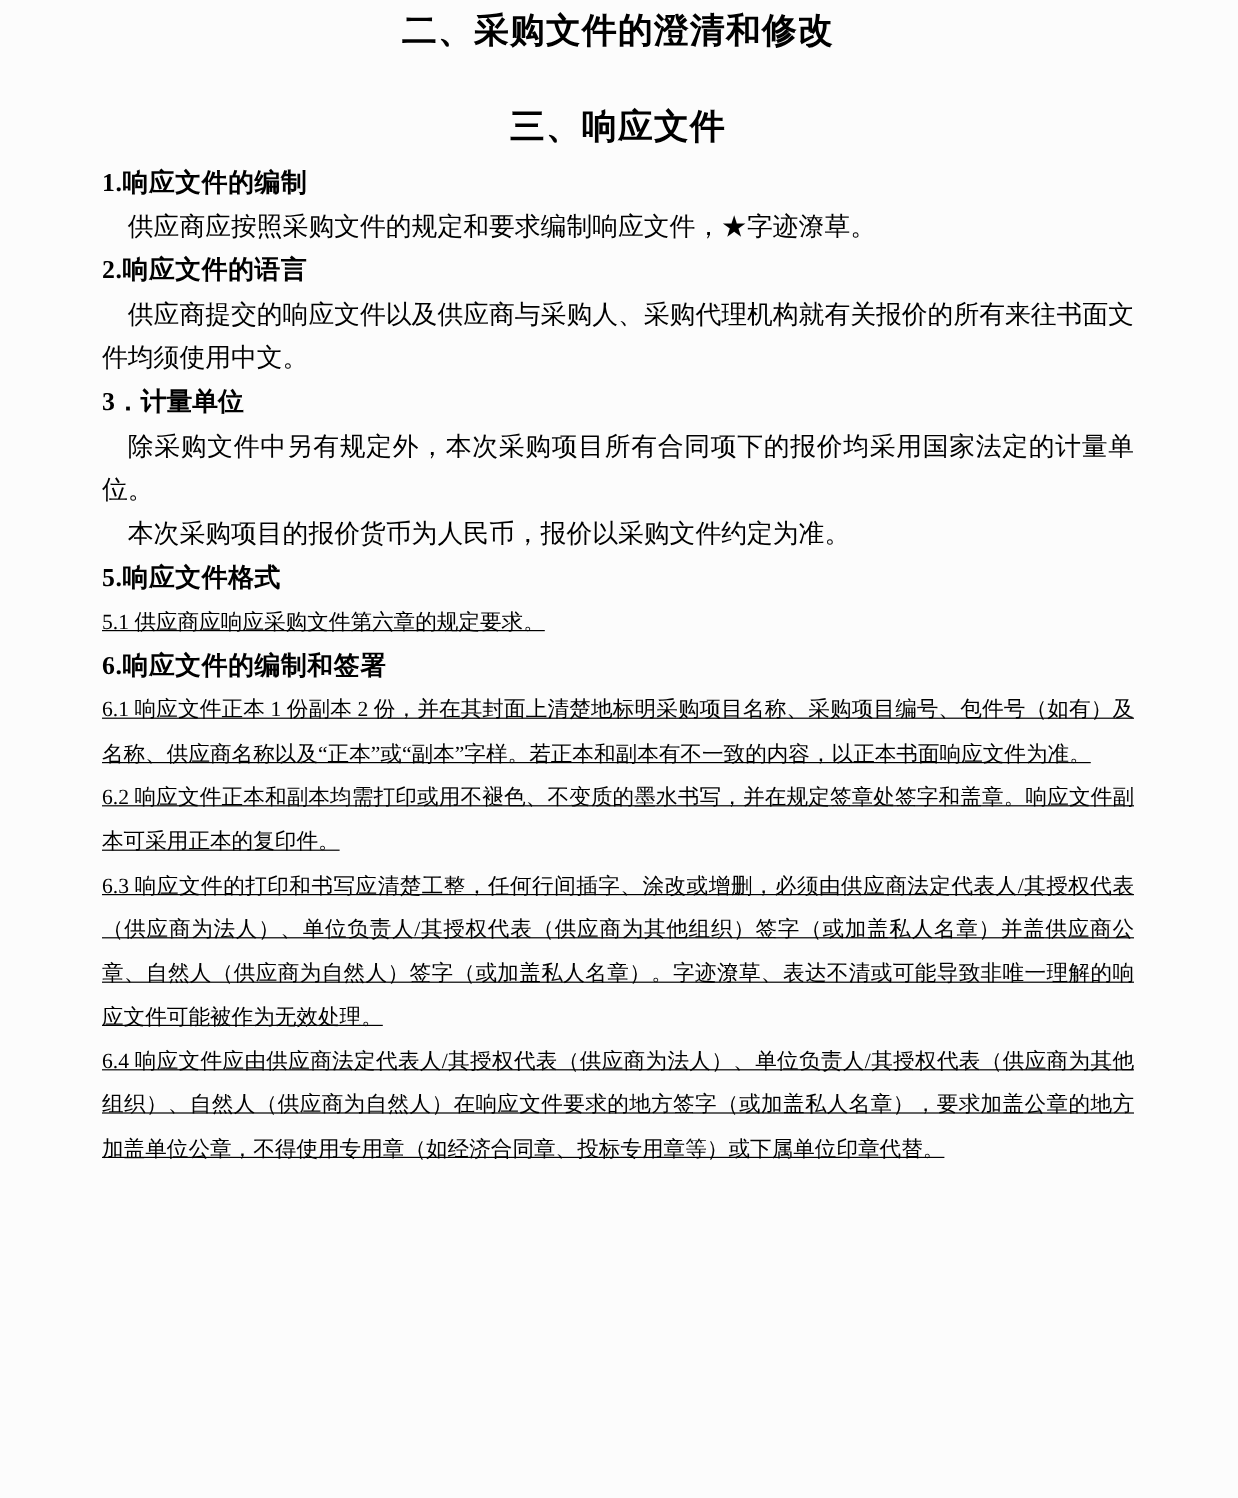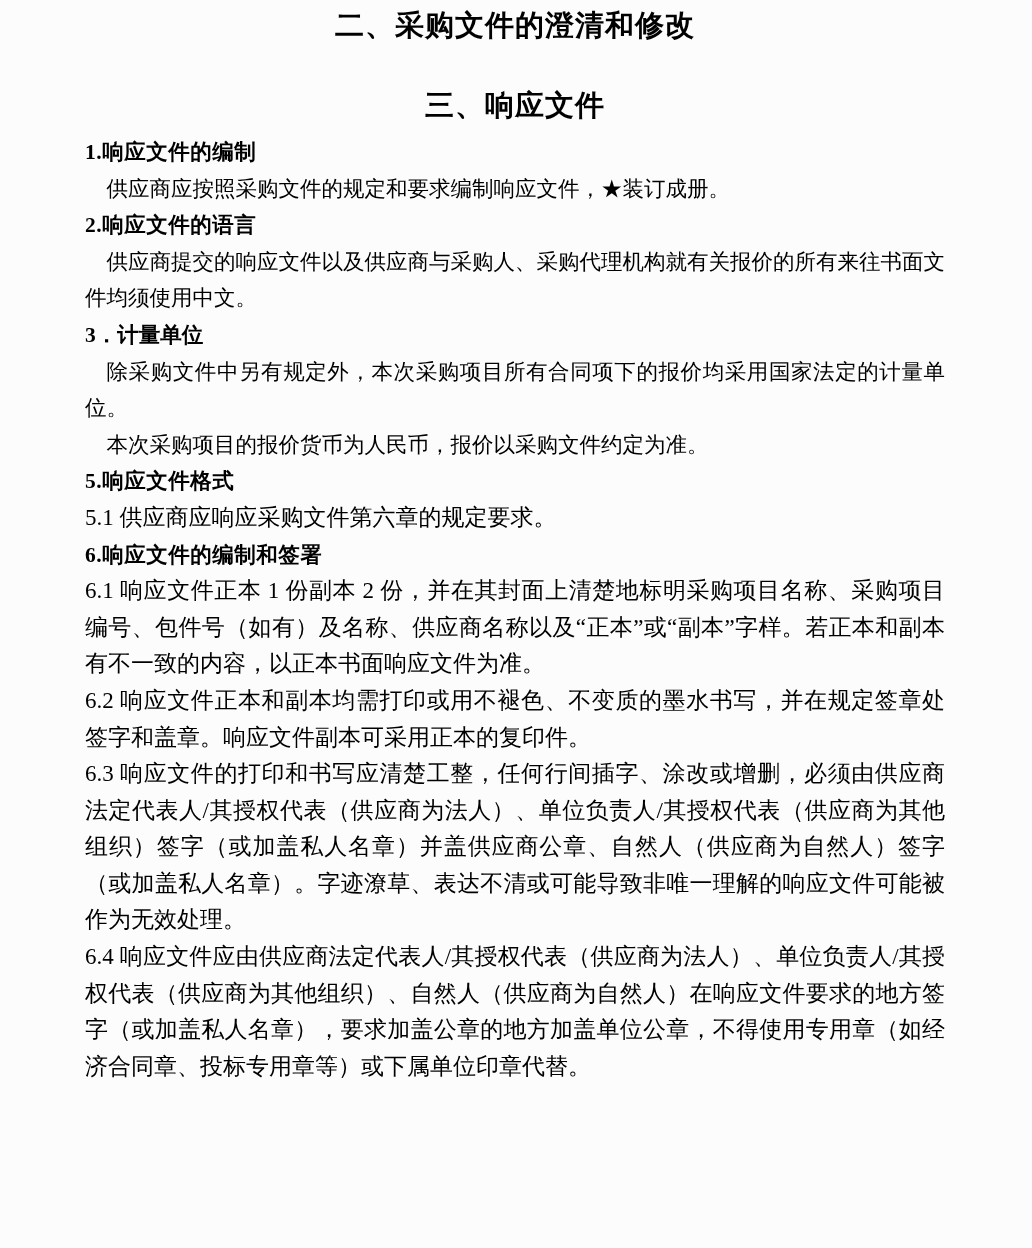--- a/index.html
+++ b/index.html
@@ -50,38 +50,39 @@
     margin: 0;
   }
   .h-sans {
     font-family: Liberation Serif, serif;
     letter-spacing: 0.5px;
   }
   .h-serif {
     font-family: "Liberation Serif", "DejaVu Serif", serif;
   }
   .clause {
-    font-size: 23px;
+    font-size: 18px;
     line-height: 36.6px;
     text-align: justify;
     margin: 0;
+    text-decoration: underline;
   }
 </style>
 </head>
 <body>
 
 <div class="page">
 
   <h1 class="chapter-title first">二、采购文件的澄清和修改</h1>
 
 
   <h1 class="chapter-title second">三、响应文件</h1>
 
   <p class="item-heading h-sans">1.响应文件的编制</p>
-  <p class="para indent1">供应商应按照采购文件的规定和要求编制响应文件，★装订成册。</p>
+  <p class="para indent1">供应商应按照采购文件的规定和要求编制响应文件，★字迹潦草。</p>
 
   <p class="item-heading h-sans">2.响应文件的语言</p>
   <p class="para indent1">供应商提交的响应文件以及供应商与采购人、采购代理机构就有关报价的所有来往书面文件均须使用中文。</p>
 
   <p class="item-heading h-serif">3．计量单位</p>
   <p class="para indent1">除采购文件中另有规定外，本次采购项目所有合同项下的报价均采用国家法定的计量单位。</p>
 
   <p class="para indent1">本次采购项目的报价货币为人民币，报价以采购文件约定为准。</p>
 
   <p class="item-heading h-sans">5.响应文件格式</p>

